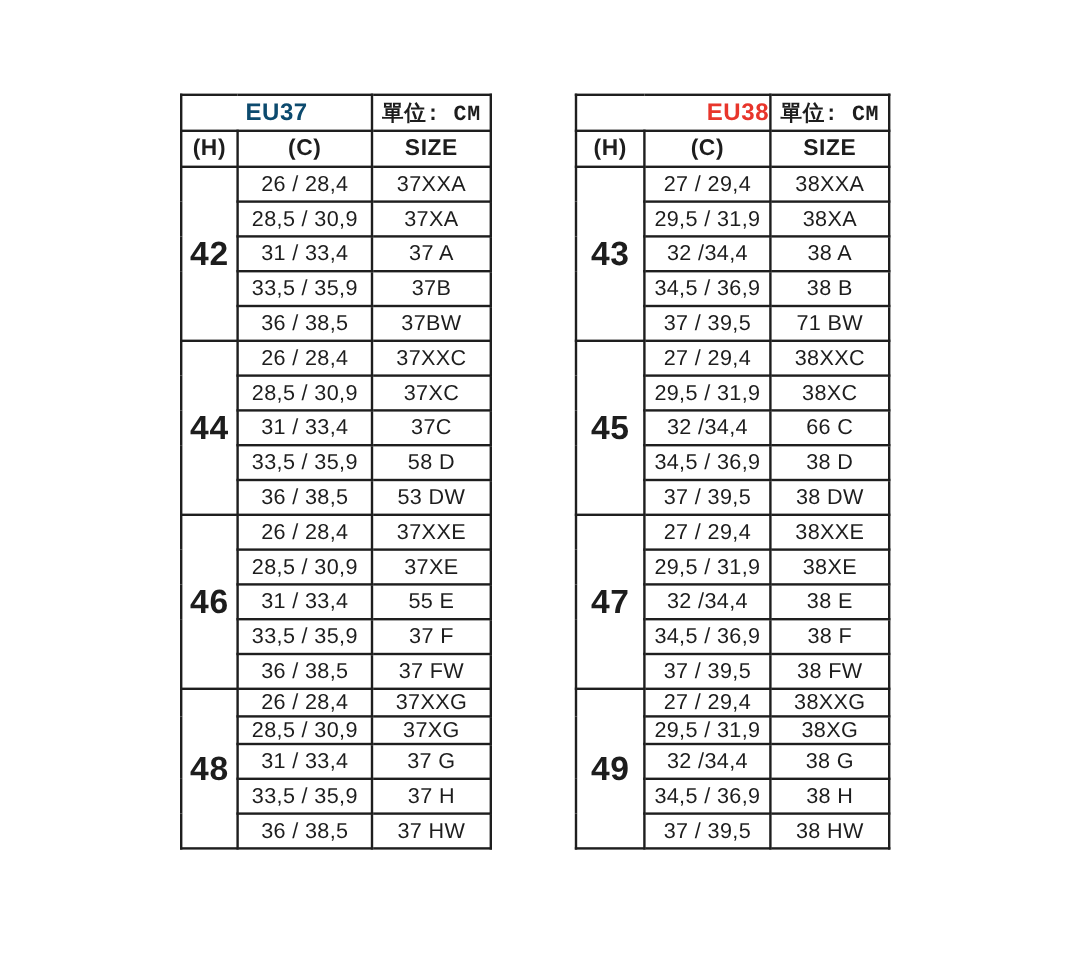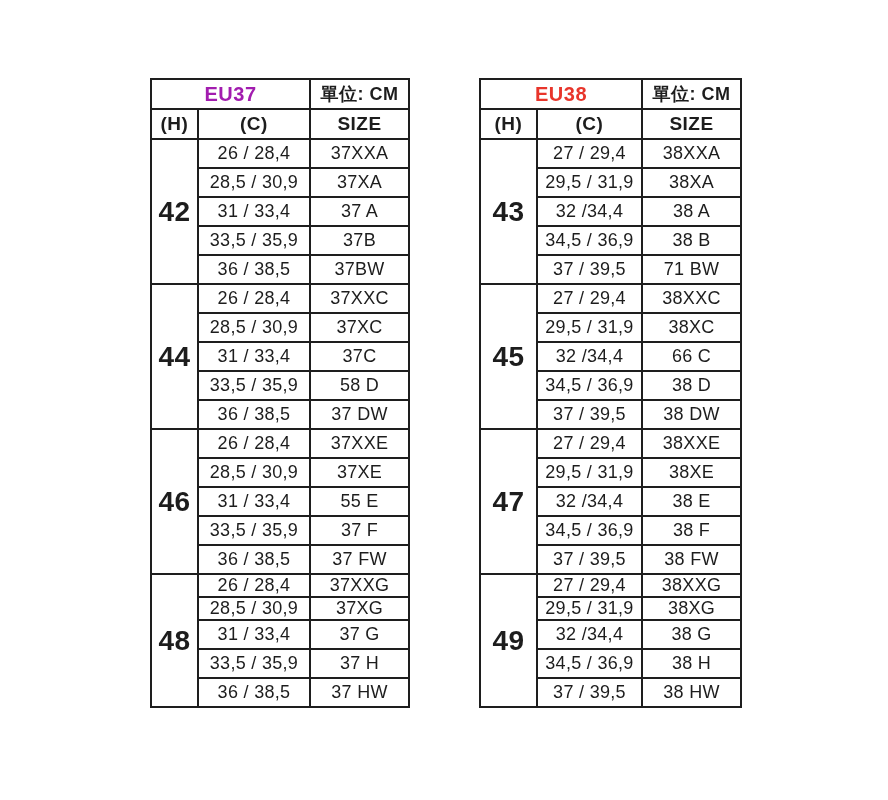--- a/index.html
+++ b/index.html
@@ -54,20 +54,21 @@
 
   .eu-title {
     font-size: 20px;
     font-weight: bold;
     letter-spacing: 0.5px;
   }
   .unit-cell {
     font-size: 18px;
     font-weight: bold;
     letter-spacing: 0.5px;
+    font-family: Liberation Mono, monospace;
   }
   .col-head {
     font-size: 19px;
     font-weight: bold;
     letter-spacing: 0.5px;
   }
   .h-cell {
     font-size: 28px;
     font-weight: bold;
     letter-spacing: 0.5px;
@@ -84,21 +85,21 @@
 <div class="page">
 
   <table class="size-table t0">
     <colgroup>
       <col class="col-h">
         <col class="col-c">
         <col class="col-size">
     </colgroup>
     <thead>
       <tr class="title-row">
-        <th colspan="2" class="eu-title" style="color: #a21caf;">EU37</th>
+        <th colspan="2" class="eu-title" style="color: #0c4a6e;">EU37</th>
         <th class="unit-cell">單位: CM</th>
       </tr>
       <tr class="cols-row">
         <th class="col-head">(H)</th>
         <th class="col-head">(C)</th>
         <th class="col-head">SIZE</th>
       </tr>
     </thead>
     <tbody>
         <tr>
@@ -134,21 +135,21 @@
         <tr>
           <td class="c-cell">31 / 33,4</td>
           <td class="size-cell">37C</td>
         </tr>
         <tr>
           <td class="c-cell">33,5 / 35,9</td>
           <td class="size-cell">58 D</td>
         </tr>
         <tr>
           <td class="c-cell">36 / 38,5</td>
-          <td class="size-cell">37 DW</td>
+          <td class="size-cell">53 DW</td>
         </tr>
         <tr>
           <td rowspan="5" class="h-cell">46</td>
           <td class="c-cell">26 / 28,4</td>
           <td class="size-cell">37XXE</td>
         </tr>
         <tr>
           <td class="c-cell">28,5 / 30,9</td>
           <td class="size-cell">37XE</td>
         </tr>
@@ -189,21 +190,21 @@
   </table>
 
   <table class="size-table t1">
     <colgroup>
       <col class="col-h">
         <col class="col-c">
         <col class="col-size">
     </colgroup>
     <thead>
       <tr class="title-row">
-        <th colspan="2" class="eu-title" style="color: rgb(232, 53, 43);">EU38</th>
+        <th colspan="2" class="eu-title" style="color: rgb(232, 53, 43); text-align: right;">EU38</th>
         <th class="unit-cell">單位: CM</th>
       </tr>
       <tr class="cols-row">
         <th class="col-head">(H)</th>
         <th class="col-head">(C)</th>
         <th class="col-head">SIZE</th>
       </tr>
     </thead>
     <tbody>
         <tr>

